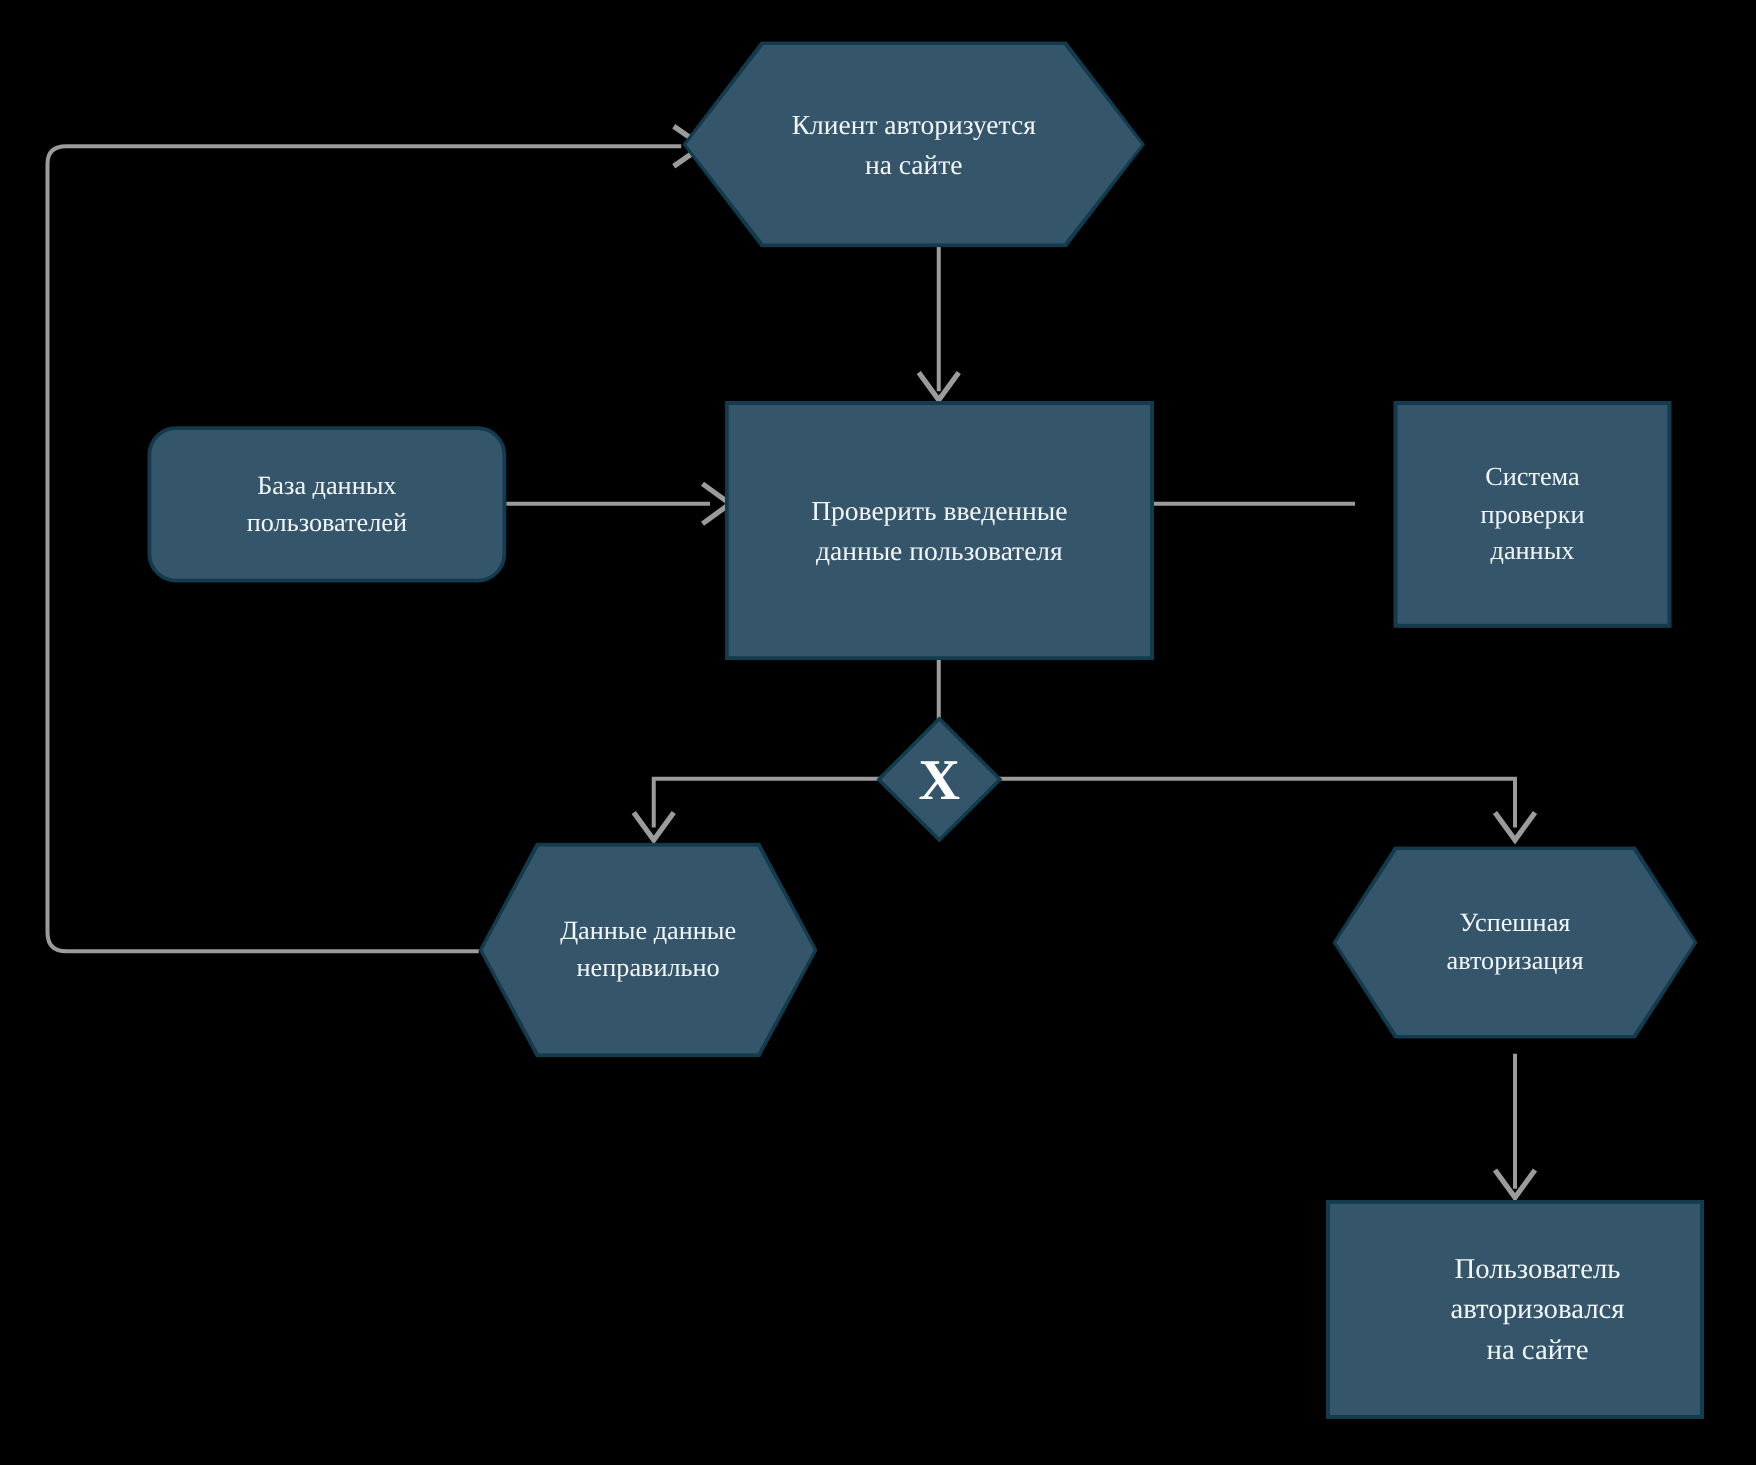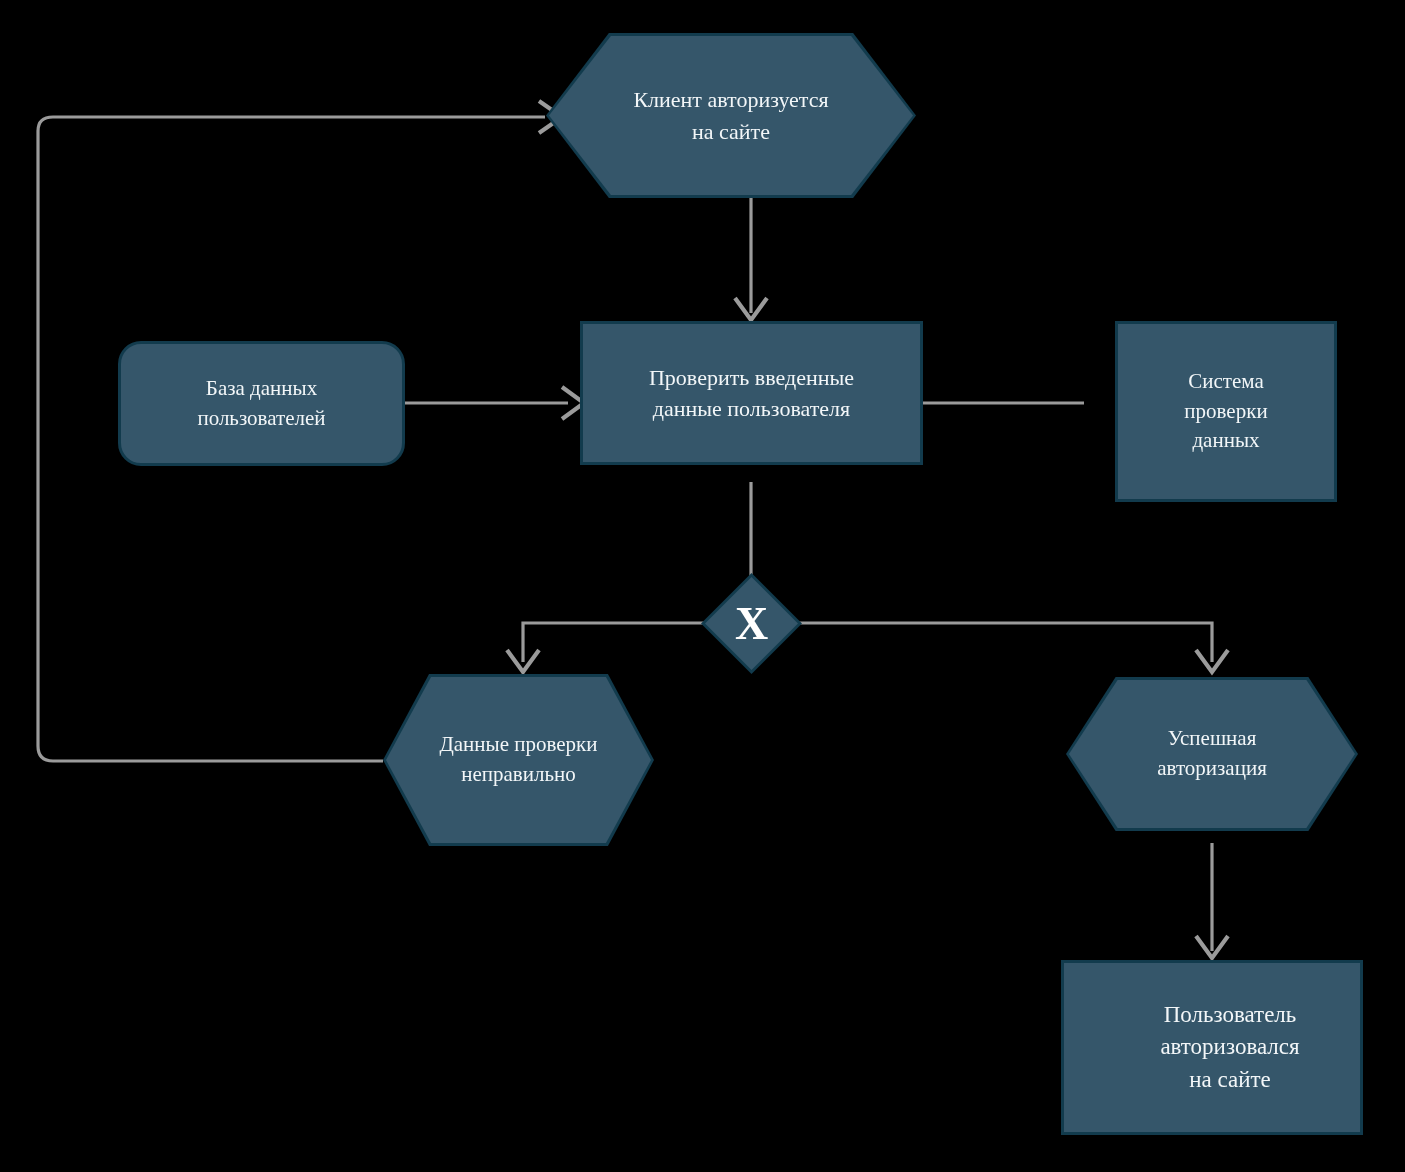--- a/index.html
+++ b/index.html
@@ -133,40 +133,40 @@
       <span class="label">Клиент авторизуется
 на сайте</span>
     </div>
   </div>
 
   <div class="node rect" style="left:118px; top:341px; width:287px; height:125px; font-size:21px;border-radius:23px;">
     <span class="label">База данных
 пользователей</span>
   </div>
 
-  <div class="node rect" style="left:580px; top:321px; width:343px; height:144px; font-size:22px;">
+  <div class="node rect" style="left:580px; top:321px; width:343px; height:207px; font-size:22px;">
     <span class="label">Проверить введенные
 данные пользователя</span>
   </div>
 
   <div class="node rect" style="left:1084px; top:321px; width:222px; height:181px; font-size:21px;margin-left:31px;">
     <span class="label">Система
 проверки
 данных</span>
   </div>
 
   <div class="node diamond" style="left:701px; top:573px; width:101px; height:101px;">
     <div class="diainner">
       <span class="label">X</span>
     </div>
   </div>
 
   <div class="node hex" style="left:383px; top:674px; width:271px; height:172px; font-size:21px;">
     <div class="hexinner">
-      <span class="label">Данные проверки
+      <span class="label">Данные данные
 неправильно</span>
     </div>
   </div>
 
   <div class="node hex" style="left:1066px; top:677px; width:292px; height:154px; font-size:21px;">
     <div class="hexinner">
       <span class="label">Успешная
 авторизация</span>
     </div>
   </div>

